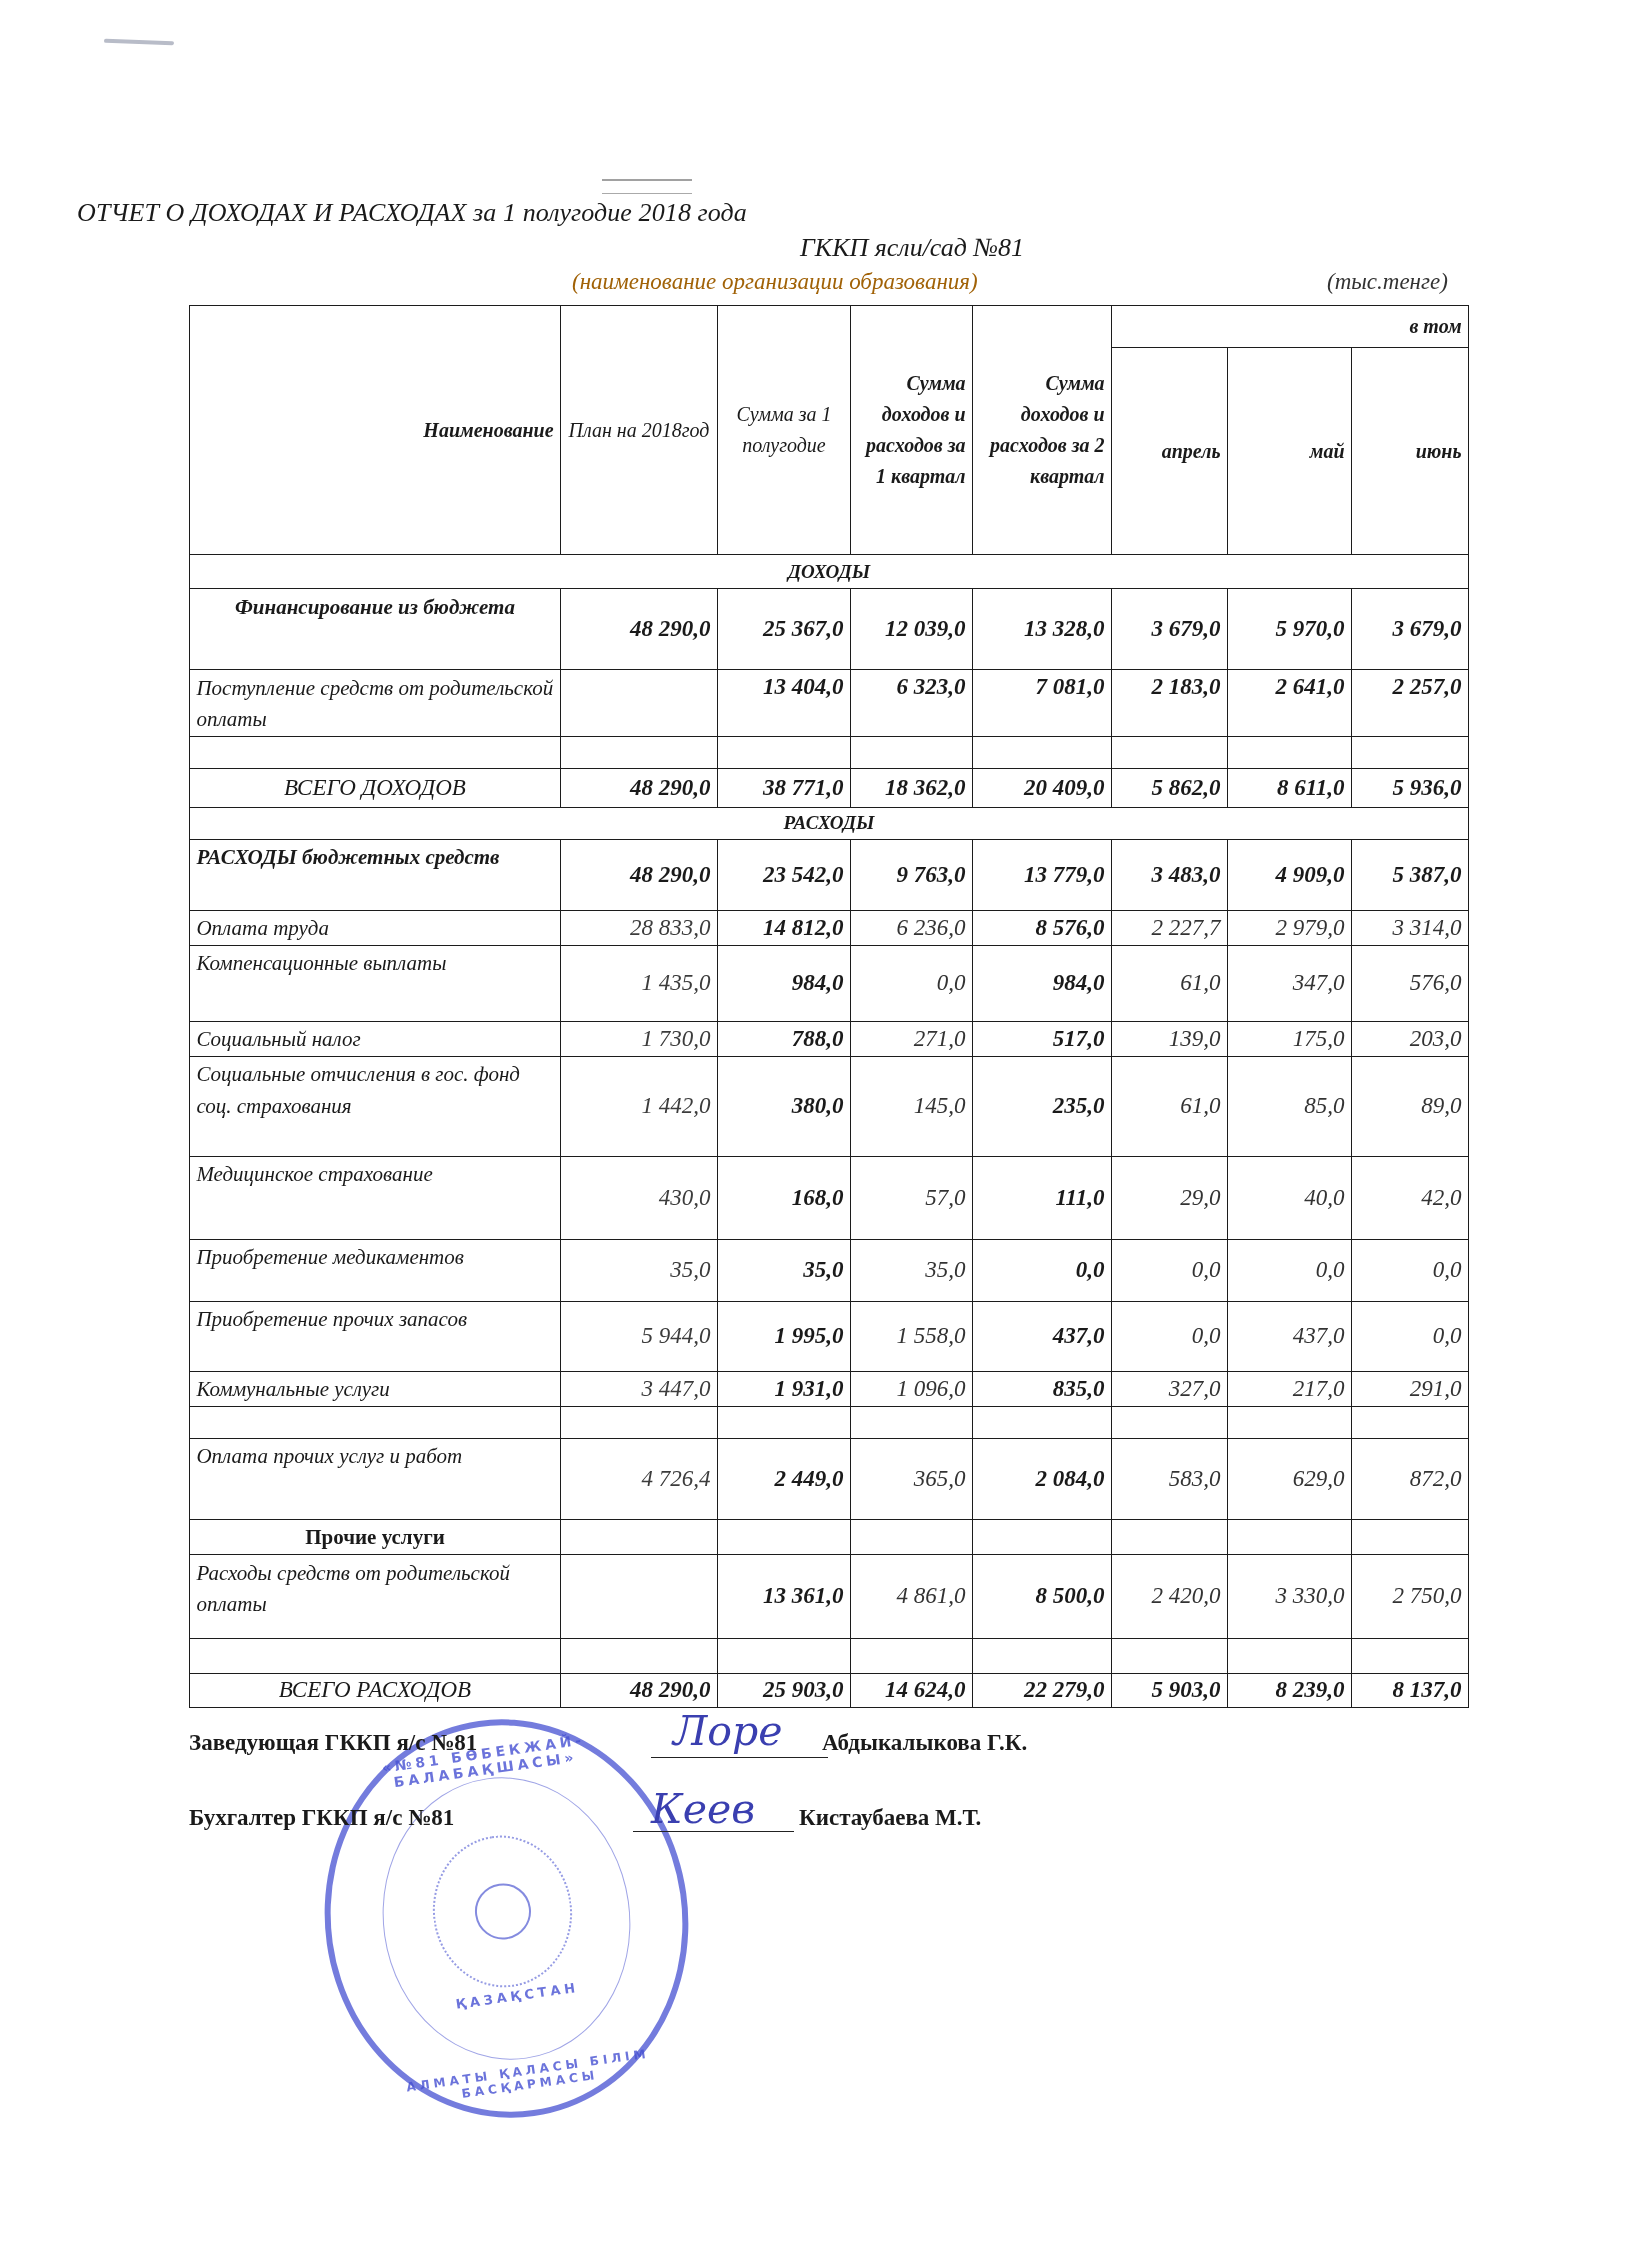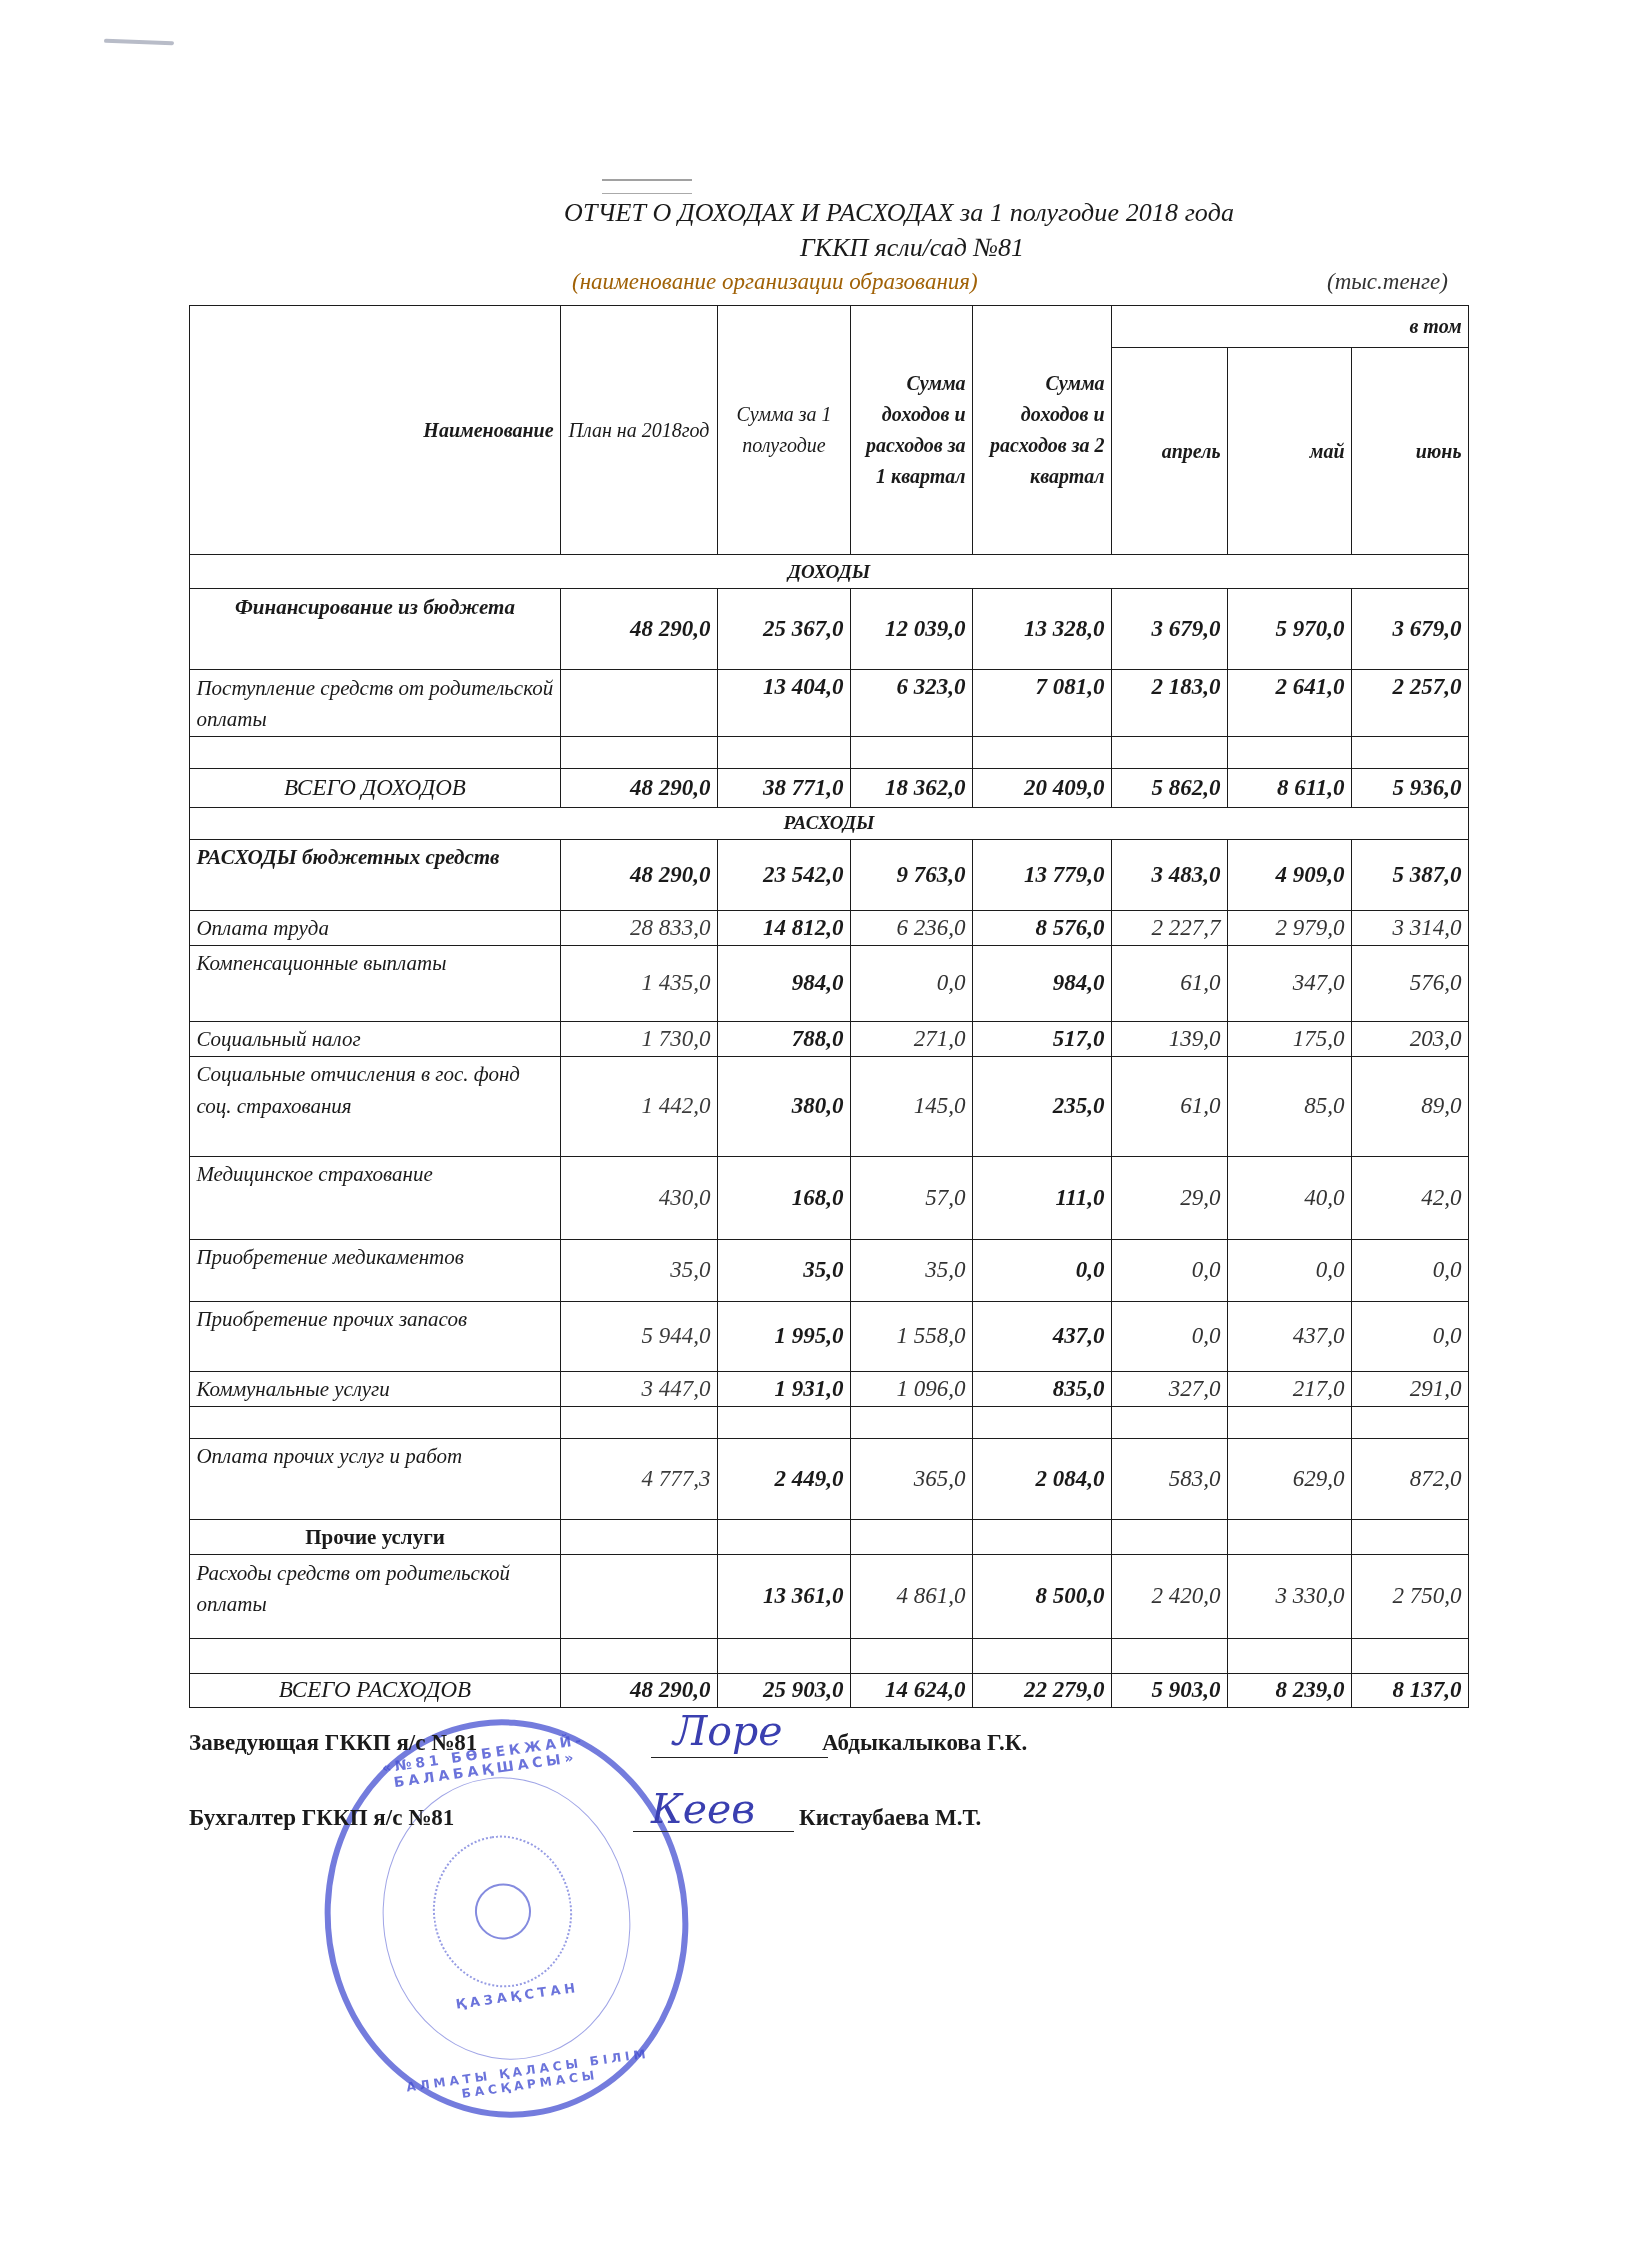--- a/index.html
+++ b/index.html
@@ -11,21 +11,21 @@
   }
   .scan-mark {
     position: absolute; left: 104px; top: 40px; width: 70px; height: 3.9px;
     background: #b8bcc8; border-radius: 1.9px; transform: rotate(2deg);
   }
   .scribble {
     position: absolute; left: 602px; top: 179px; width: 90px; height: 11.6px;
     border-top: 2.6px solid #555; border-bottom: 1.9px solid #666; opacity: .55;
   }
   .title {
-    position: absolute; left: 0; width: 1644px; text-align: center;
+    position: absolute; left: 0; width: 1644px; 
     font-style: italic; font-size: 26px; top: 198px; letter-spacing: 0.1px;
   }
   .title .inner { position: relative; left: 77px; }
   .org {
     position: absolute; left: 0; width: 1644px; text-align: center;
     font-style: italic; font-size: 26px; top: 233px;
   }
   .org .inner { position: relative; left: 90px; }
   .caption-left {
     position: absolute; left: 572px; top: 269px; font-style: italic; font-size: 23px; color: #a16207;
@@ -263,21 +263,21 @@
         <td></td>
         <td></td>
         <td></td>
         <td></td>
         <td></td>
         <td></td>
         <td></td>
   </tr>
   <tr style="height:81px">
     <td class="name">Оплата прочих услуг и работ</td>
-    <td class="num faded">4 777,3</td>
+    <td class="num faded">4 726,4</td>
     <td class="num bold">2 449,0</td>
     <td class="num light">365,0</td>
     <td class="num bold">2 084,0</td>
     <td class="num light">583,0</td>
     <td class="num light">629,0</td>
     <td class="num light">872,0</td>
   </tr>
   <tr style="height:32px">
     <td class="name upright" style="vertical-align:middle;padding-top:0">Прочие услуги</td>
     <td></td>

